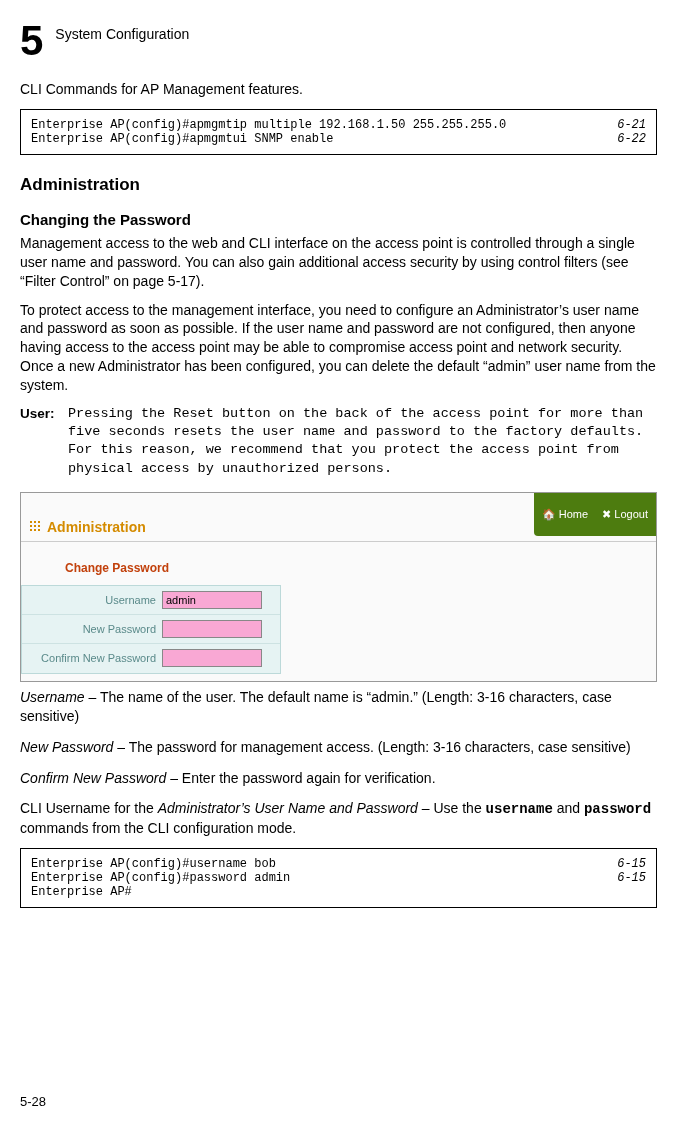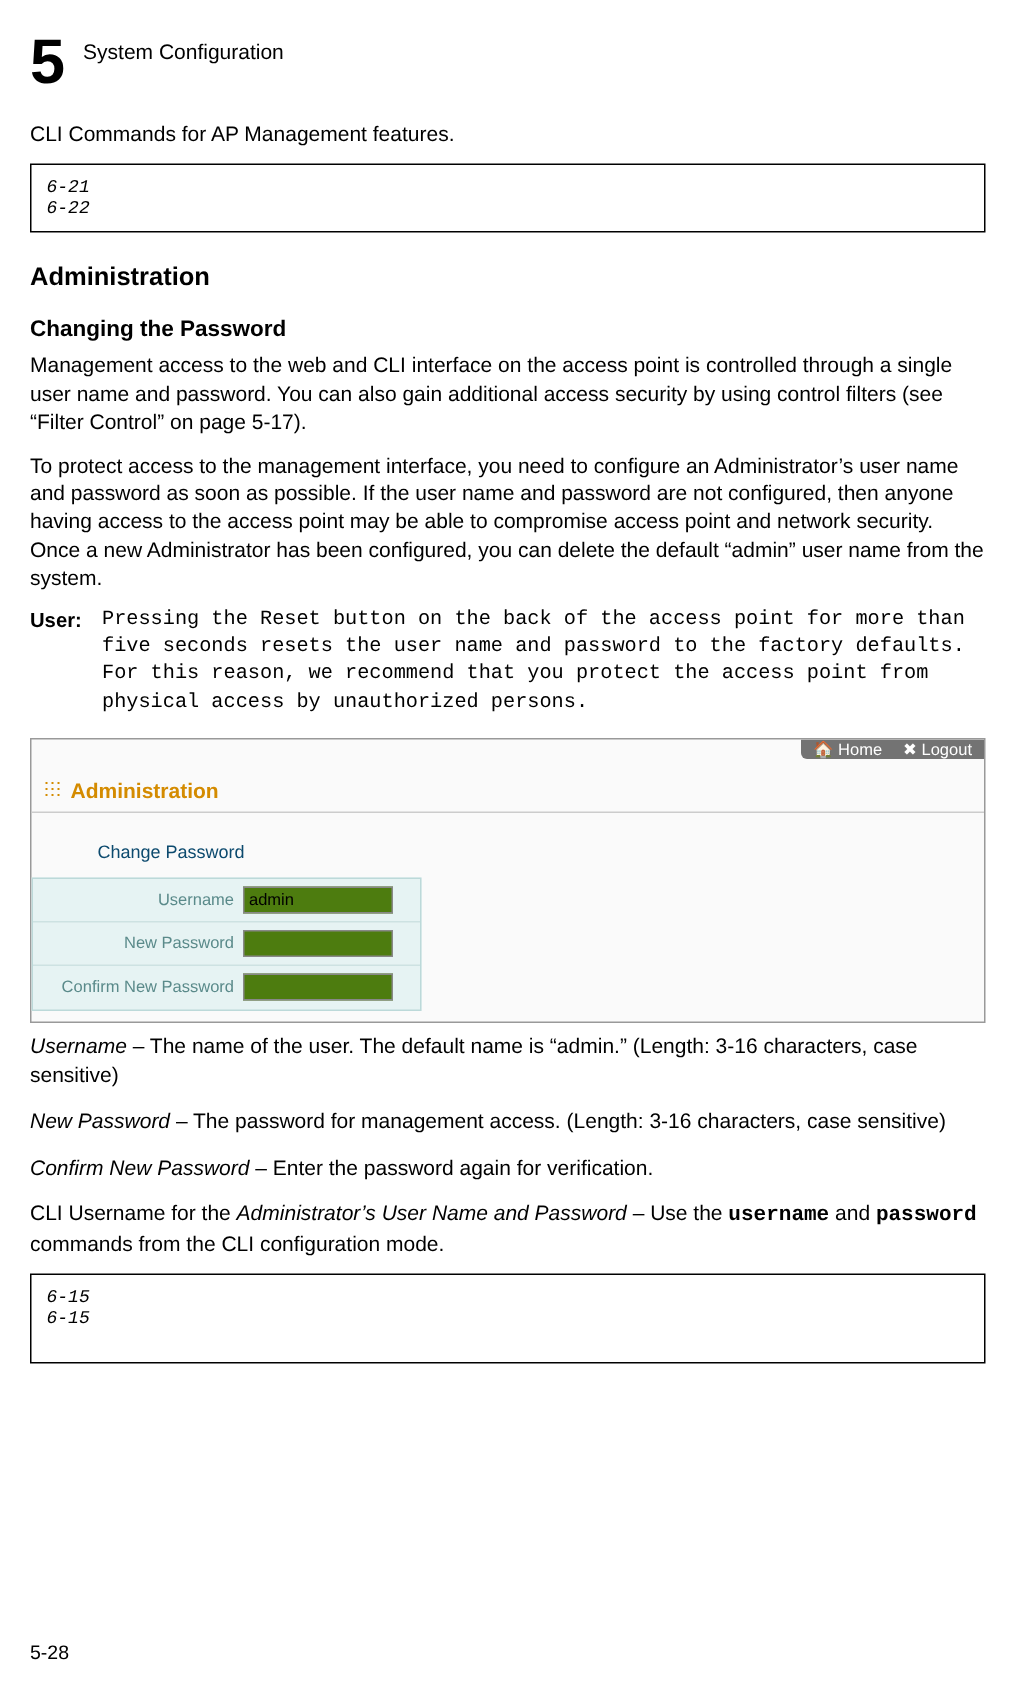--- a/index.html
+++ b/index.html
@@ -86,24 +86,24 @@
       height: 190px;
       background: #fafafa;
       position: relative;
       overflow: hidden;
       margin-bottom: 6px;
     }
     .ss-topbar {
       position: absolute;
       right: 0;
       top: 0;
-      background: #737373;
+      background: #4d7c0f;
       color: #fff;
       font-size: 11px;
-      padding: 0 8px;
+      padding: 15px 8px;
       border-bottom-left-radius: 4px;
       display: flex;
       gap: 14px;
     }
     .ss-admin-title {
       position: absolute;
       left: 26px;
       top: 26px;
       color: #d48b00;
       font-weight: bold;
@@ -122,22 +122,22 @@
       position: absolute;
       left: 0;
       right: 0;
       top: 48px;
       border-top: 1px solid #ccc;
     }
     .ss-subtitle {
       position: absolute;
       left: 44px;
       top: 68px;
-      color: #0c4a6e;
-      font-weight: normal;
+      color: #c2410c;
+      font-weight: bold;
       font-size: 12px;
     }
     .ss-form {
       position: absolute;
       left: 0;
       top: 92px;
       width: 260px;
       background: #e6f3f3;
       border: 1px solid #bcd9d9;
     }
@@ -156,21 +156,21 @@
       font-size: 11px;
       color: #5a8a8a;
       padding-right: 6px;
     }
     .ss-input {
       width: 100px;
       height: 18px;
       font-size: 11px;
       border: 1px solid #888;
       padding: 1px 3px;
-      background: #4d7c0f;
+      background: #f9a8d4;
     }
     .field-desc {
       font-size: 14px;
       line-height: 1.35;
       margin-bottom: 12px;
     }
     .italic {
       font-style: italic;
     }
     .bold {
@@ -190,20 +190,22 @@
 <body>
 
 <div class="header-row">
   <div class="chapter-num">5</div>
   <div class="chapter-title">System Configuration</div>
 </div>
 
 <p class="body-text">CLI Commands for AP Management features.</p>
 
 <div class="cli-box">
+  <div class="cli-left">Enterprise AP(config)#apmgmtip multiple 192.168.1.50 255.255.255.0
+Enterprise AP(config)#apmgmtui SNMP enable</div>
   <div class="cli-right">6-21
 6-22</div>
 </div>
 
 <h2 class="h2">Administration</h2>
 
 <h3 class="h3">Changing the Password</h3>
 
 <p class="body-text">Management access to the web and CLI interface on the access point is controlled through a single user name and password. You can also gain additional access security by using control filters (see “Filter Control” on page 5-17).</p>
 
@@ -249,18 +251,21 @@
 
 <p class="field-desc">
   <span class="italic">Confirm New Password</span><span> – Enter the password again for verification.</span>
 </p>
 
 <p class="body-text">
   <span>CLI Username for the </span><span class="italic">Administrator’s User Name and Password</span><span> – Use the </span><span class="bold mono">username</span><span> and </span><span class="bold mono">password</span><span> commands from the CLI configuration mode.</span>
 </p>
 
 <div class="cli-box">
+  <div class="cli-left">Enterprise AP(config)#username bob
+Enterprise AP(config)#password admin
+Enterprise AP#</div>
   <div class="cli-right">6-15
 6-15
  </div>
 </div>
 
 <div class="page-num">5-28</div>
 
 </body></html>

